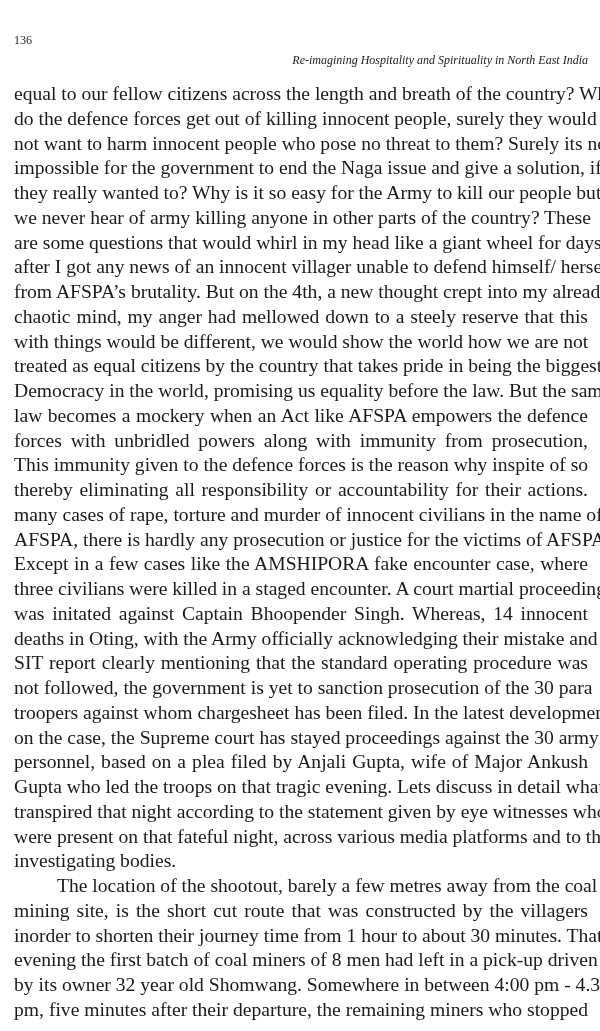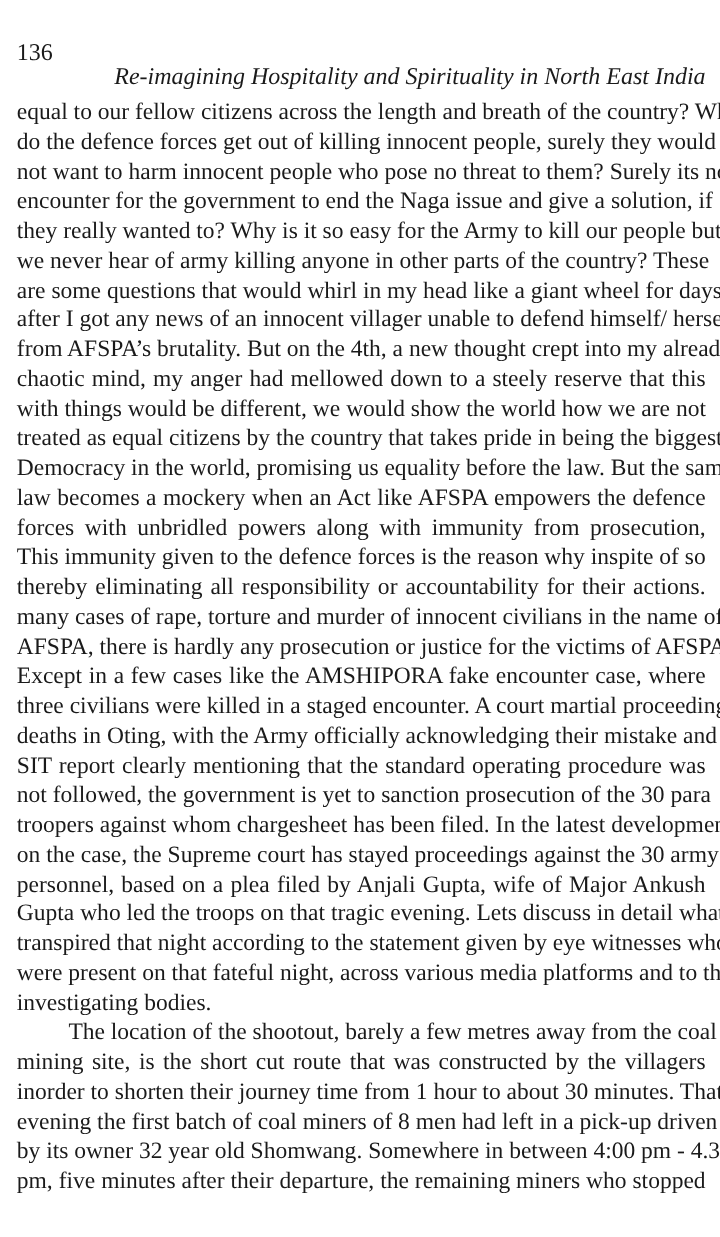--- a/index.html
+++ b/index.html
@@ -1,57 +1,58 @@
 <!DOCTYPE html>
 <html><head>
 <meta charset="utf-8">
 <style>
   html, body { margin:0; padding:0; background:#ffffff; }
   body { width:600px; height:1031px; overflow:hidden; position:relative; }
   .page { position:absolute; left:0; top:0; width:600px; height:1031px; color:#1a1a1a;
           font-family:"Liberation Serif","DejaVu Serif",serif; }
-  .header { position:absolute; top:33px; left:14px; width:574px; height:22px; font-size:20px; }
+  .header { position:absolute; top:33px; left:14px; width:574px; height:22px; font-size:12px; }
   .page-number { position:absolute; left:0; top:0; }
   .running-title { position:absolute; right:0; top:0; font-style:italic;margin-top:20px; }
   .body-text { position:absolute; left:14px; top:82px; width:574px; font-size:19.6px; line-height:24.75px; }
   .line { display:block; white-space:nowrap; text-align:justify; text-align-last:justify; height:24.75px; overflow:visible; }
   .line.last { text-align-last:left; }
   .line.indent { padding-left:43px; }
 </style>
 </head>
 <body>
 
 <div class="page">
   <div class="header">
     <span class="page-number">136</span>
     <span class="running-title">Re-imagining Hospitality and Spirituality in North East India</span>
   </div>
   <div class="body-text" id="body-text">
       <div>
         <span class="line">equal to our fellow citizens across the length and breath of the country? What</span>
         <span class="line">do the defence forces get out of killing innocent people, surely they would</span>
         <span class="line">not want to harm innocent people who pose no threat to them? Surely its not</span>
-        <span class="line">encounter for the government to end the Naga issue and give a solution, if</span>
+        <span class="line">impossible for the government to end the Naga issue and give a solution, if</span>
         <span class="line">they really wanted to? Why is it so easy for the Army to kill our people but</span>
         <span class="line">we never hear of army killing anyone in other parts of the country? These</span>
         <span class="line">are some questions that would whirl in my head like a giant wheel for days</span>
         <span class="line">after I got any news of an innocent villager unable to defend himself/ herself</span>
         <span class="line">from AFSPA’s brutality. But on the 4th, a new thought crept into my already</span>
         <span class="line">chaotic mind, my anger had mellowed down to a steely reserve that this</span>
         <span class="line">with things would be different, we would show the world how we are not</span>
         <span class="line">treated as equal citizens by the country that takes pride in being the biggest</span>
         <span class="line">Democracy in the world, promising us equality before the law. But the same</span>
         <span class="line">law becomes a mockery when an Act like AFSPA empowers the defence</span>
         <span class="line">forces with unbridled powers along with immunity from prosecution,</span>
         <span class="line">This immunity given to the defence forces is the reason why inspite of so</span>
         <span class="line">thereby eliminating all responsibility or accountability for their actions.</span>
         <span class="line">many cases of rape, torture and murder of innocent civilians in the name of</span>
         <span class="line">AFSPA, there is hardly any prosecution or justice for the victims of AFSPA.</span>
         <span class="line">Except in a few cases like the AMSHIPORA fake encounter case, where</span>
         <span class="line">three civilians were killed in a staged encounter. A court martial proceeding</span>
+        <span class="line">was initated against Captain Bhoopender Singh. Whereas, 14 innocent</span>
         <span class="line">deaths in Oting, with the Army officially acknowledging their mistake and</span>
         <span class="line">SIT report clearly mentioning that the standard operating procedure was</span>
         <span class="line">not followed, the government is yet to sanction prosecution of the 30 para</span>
         <span class="line">troopers against whom chargesheet has been filed. In the latest development</span>
         <span class="line">on the case, the Supreme court has stayed proceedings against the 30 army</span>
         <span class="line">personnel, based on a plea filed by Anjali Gupta, wife of Major Ankush</span>
         <span class="line">Gupta who led the troops on that tragic evening. Lets discuss in detail what</span>
         <span class="line">transpired that night according to the statement given by eye witnesses who</span>
         <span class="line">were present on that fateful night, across various media platforms and to the</span>
         <span class="line last">investigating bodies.</span>

